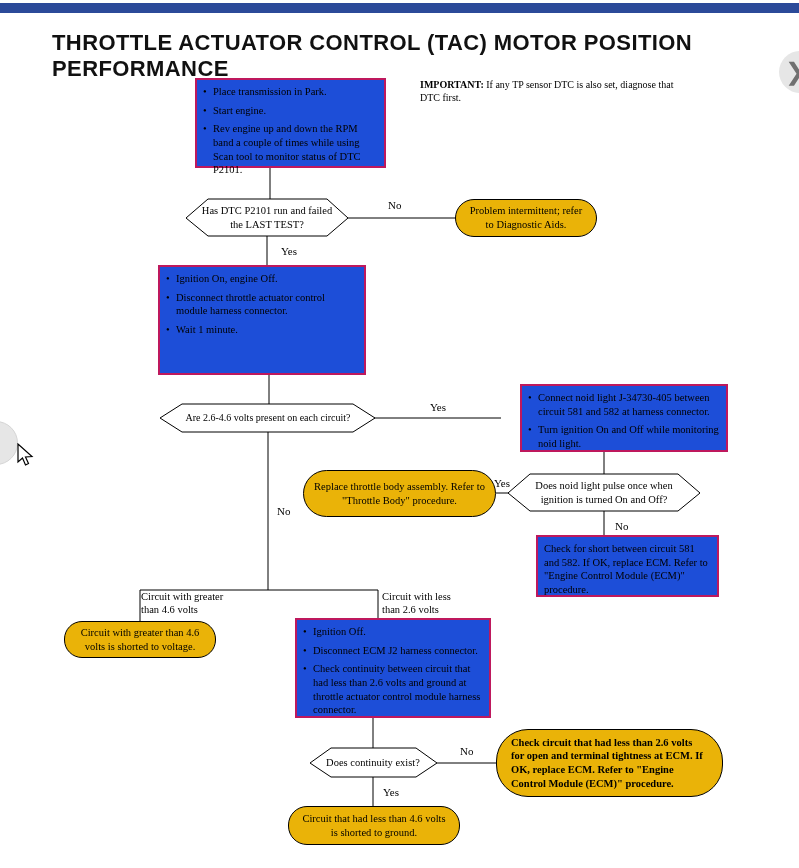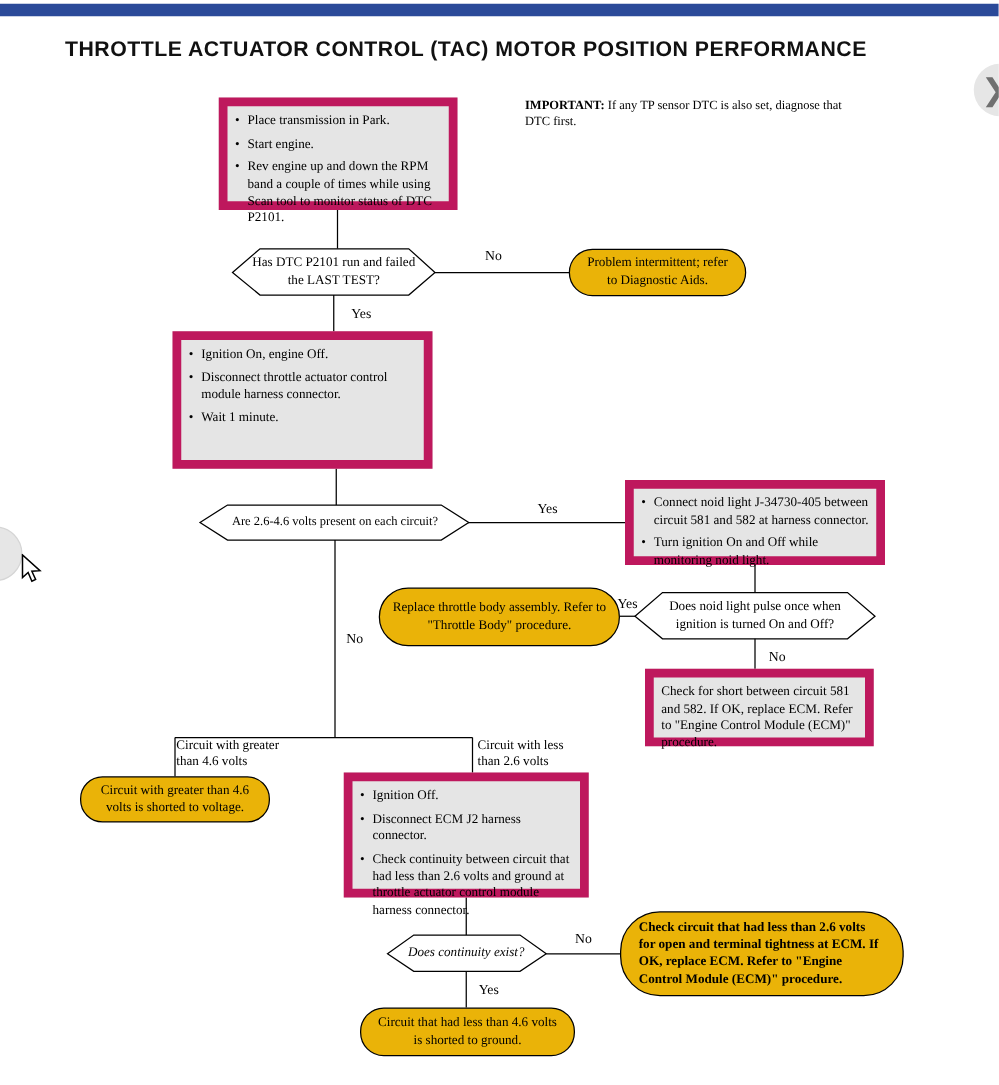--- a/index.html
+++ b/index.html
@@ -6,31 +6,31 @@
   body { background: #fff; }
   .screen {
     position: relative; width: 799px; height: 868px;
     background: #ffffff; overflow: hidden;
     font-family: "Liberation Serif", serif; color: #000;
   }
   .top-bar { position: absolute; top: 3px; left: 0; width: 799px; height: 10px; background: #2b4a99; }
   .page-title {
     position: absolute; left: 52px; top: 30px; width: 700px;
     font-family: "Liberation Sans", sans-serif; font-weight: bold;
-    font-size: 17px; letter-spacing: 0.4px; color: #111;
+    font-size: 22px; letter-spacing: 0.4px; color: #111;
   }
   .important { position: absolute; left: 420px; top: 79px; width: 258px; font-size: 10px; line-height: 1.25; }
   .important .b { font-weight: bold; }
 
   svg.connectors { position: absolute; left: 0; top: 0; }
   svg.connectors line, svg.connectors polygon { stroke: #000; stroke-width: 1; }
   svg.connectors polygon { fill: #fff; }
   svg.connectors line { fill: none; }
 
-  .fbox { position: absolute; background: #e5e5e5; border: 7px solid #be185d; font-size: 10.5px; line-height: 1.3; }
+  .fbox { position: absolute; background: #1d4ed8; border: 2px solid #be185d; font-size: 10.5px; line-height: 1.3; margin-left: 20px; }
   .fbox ul { list-style: none; padding: 5px 5px 4px 4px; }
   .fbox li { position: relative; padding-left: 12px; margin-bottom: 5px; }
   .fbox li:last-child { margin-bottom: 0; }
   .fbox li::before { content: "\2022"; position: absolute; left: 2px; }
   .fbox.plain { padding: 5px 6px; }
 
   .term {
     position: absolute; background: #eab308; border: 1px solid #000;
     display: flex; align-items: center; justify-content: center;
     text-align: center; font-size: 10.5px; line-height: 1.3; padding: 2px 10px;
@@ -48,21 +48,21 @@
 
   #box1 { left:175px; top:78px;  width:191px; height:90px; }
   #box2 { left:138px; top:265px; width:208px; height:110px; }
   #box3 { left:500px; top:384px; width:208px; height:68px; }
   #box4 { left:516px; top:535px; width:183px; height:62px; }
   #box5 { left:275px; top:618px; width:196px; height:100px; }
 
   #dec1text { left:200px; top:200px; width:134px; height:35px; }
   #dec2text { left:178px; top:405px; width:180px; height:26px; }
   #dec3text { left:525px; top:476px; width:158px; height:33px; }
-  #dec4text { left:322px; top:750px; width:102px; height:26px;font-style:italic; }
+  #dec4text { left:322px; top:750px; width:102px; height:26px; }
 
   #term1 { left:455px; top:199px; width:142px; height:38px; border-radius:19px; }
   #term2 { left:303px; top:470px; width:193px; height:47px; border-radius:24px; }
   #term3 { left:64px;  top:621px; width:152px; height:37px; border-radius:18px; }
   #term4 { left:496px; top:729px; width:227px; height:68px; border-radius:32px;font-weight:bold; }
   #term5 { left:288px; top:806px; width:172px; height:39px; border-radius:19px; }
 
   #lbl-no1  { left:388px; top:199px; }
   #lbl-yes1 { left:281px; top:245px; }
   #lbl-yes2 { left:430px; top:401px; }

